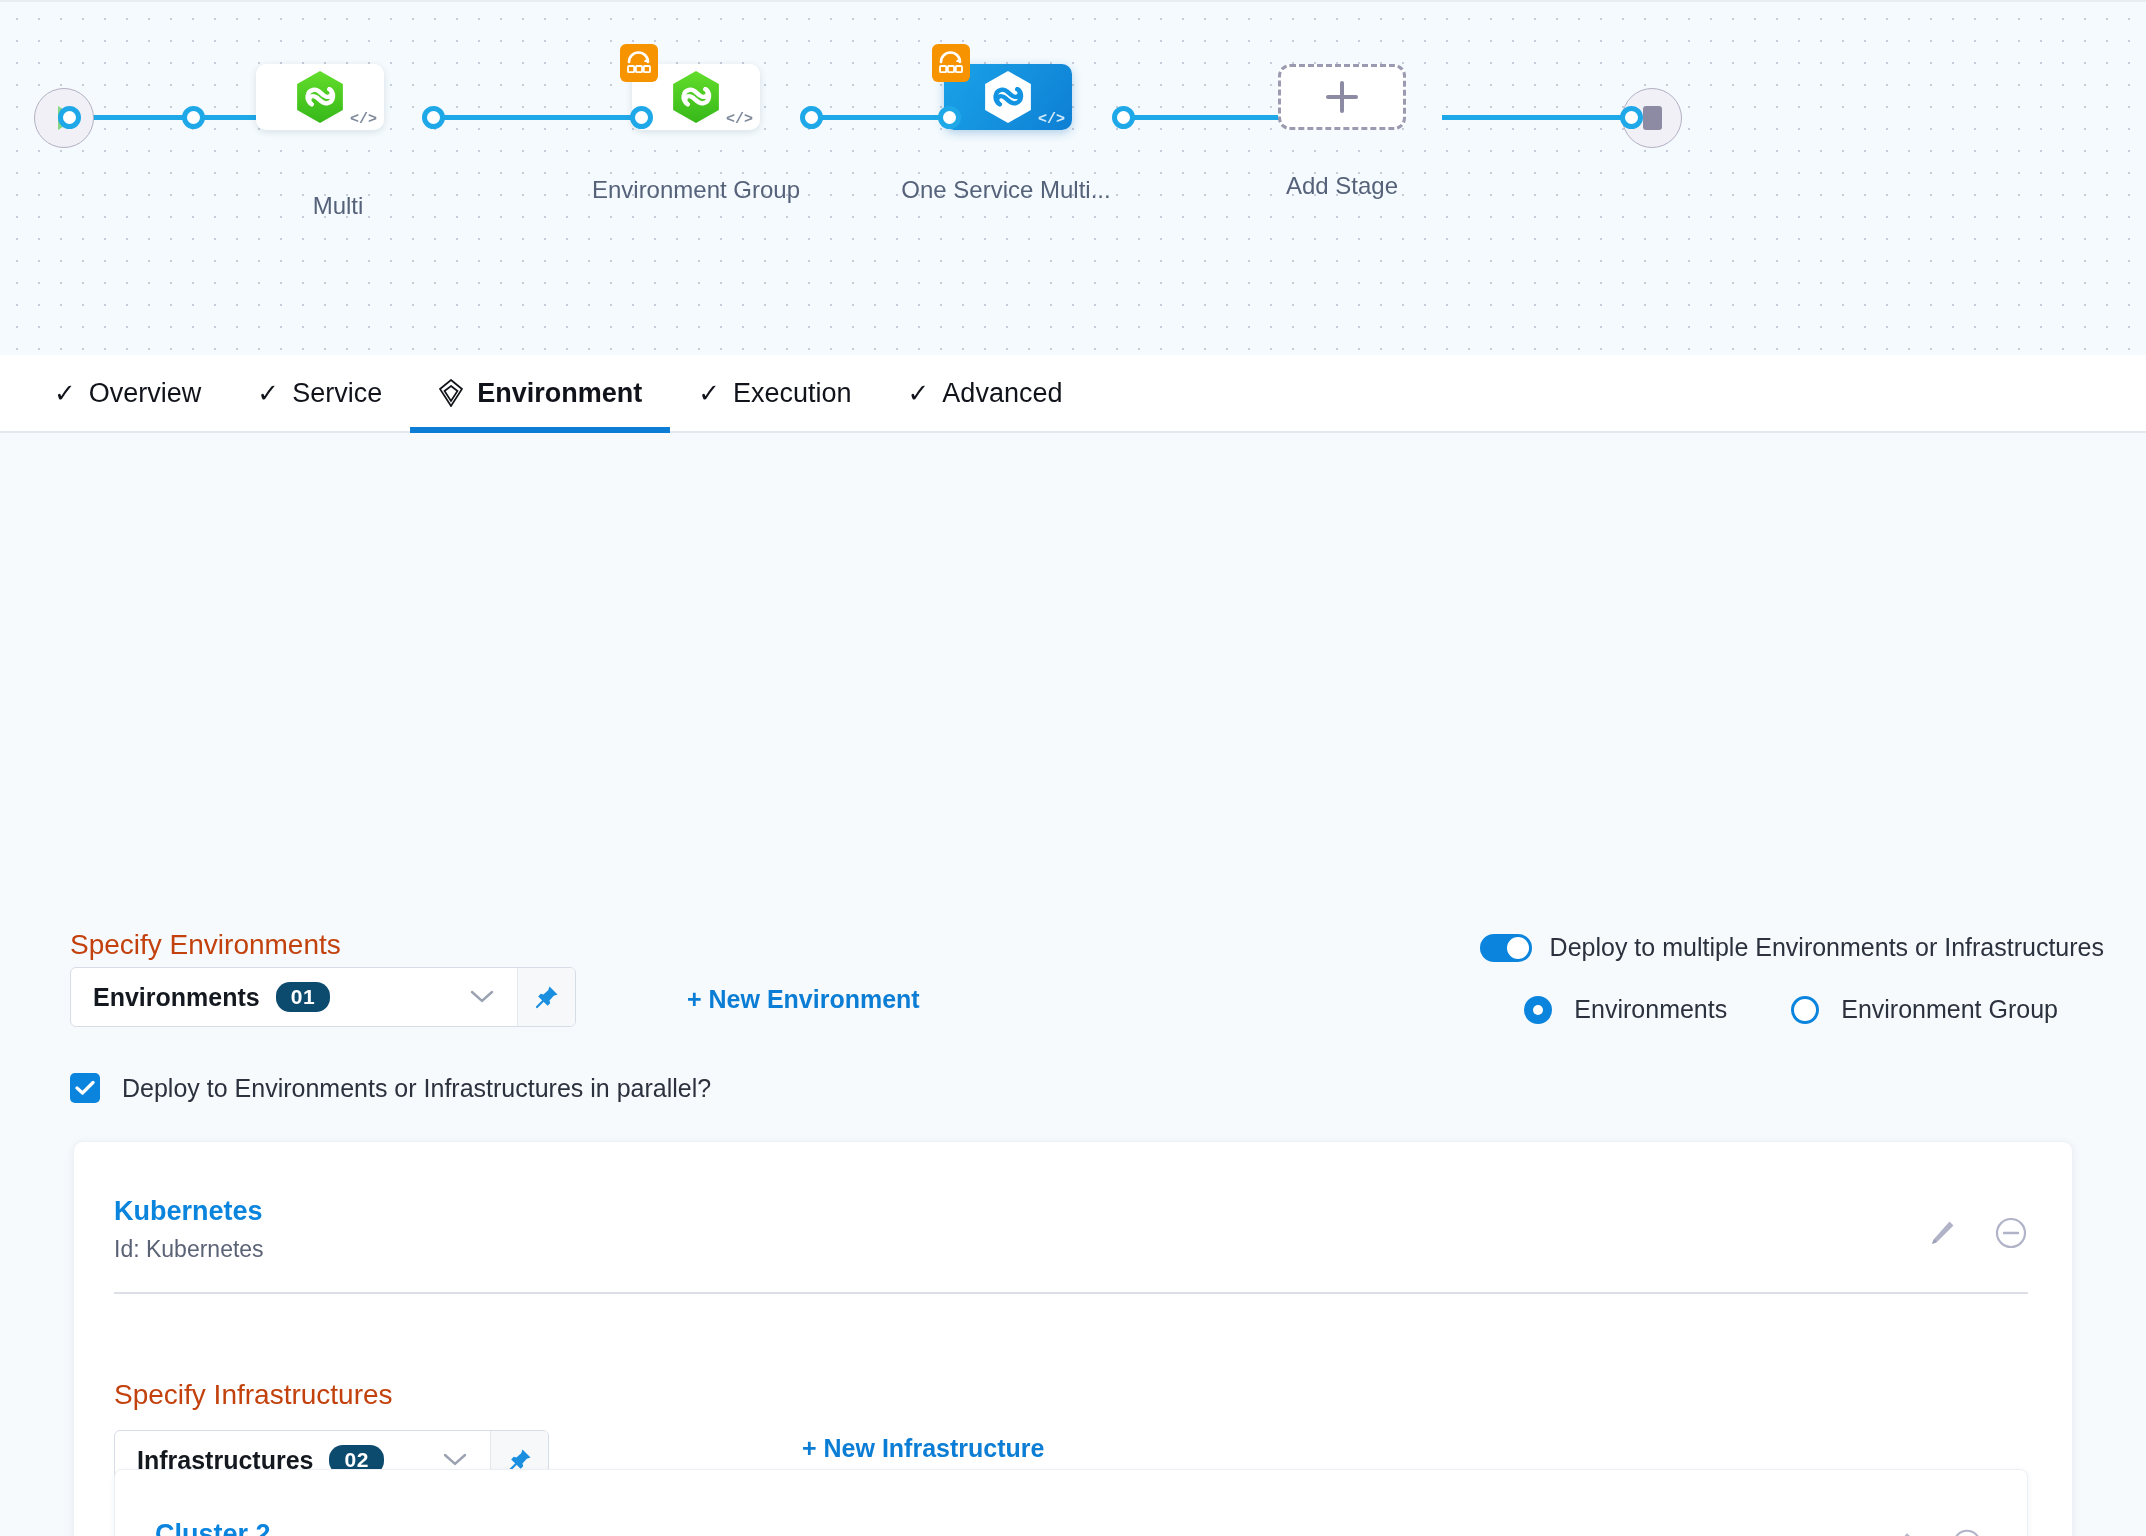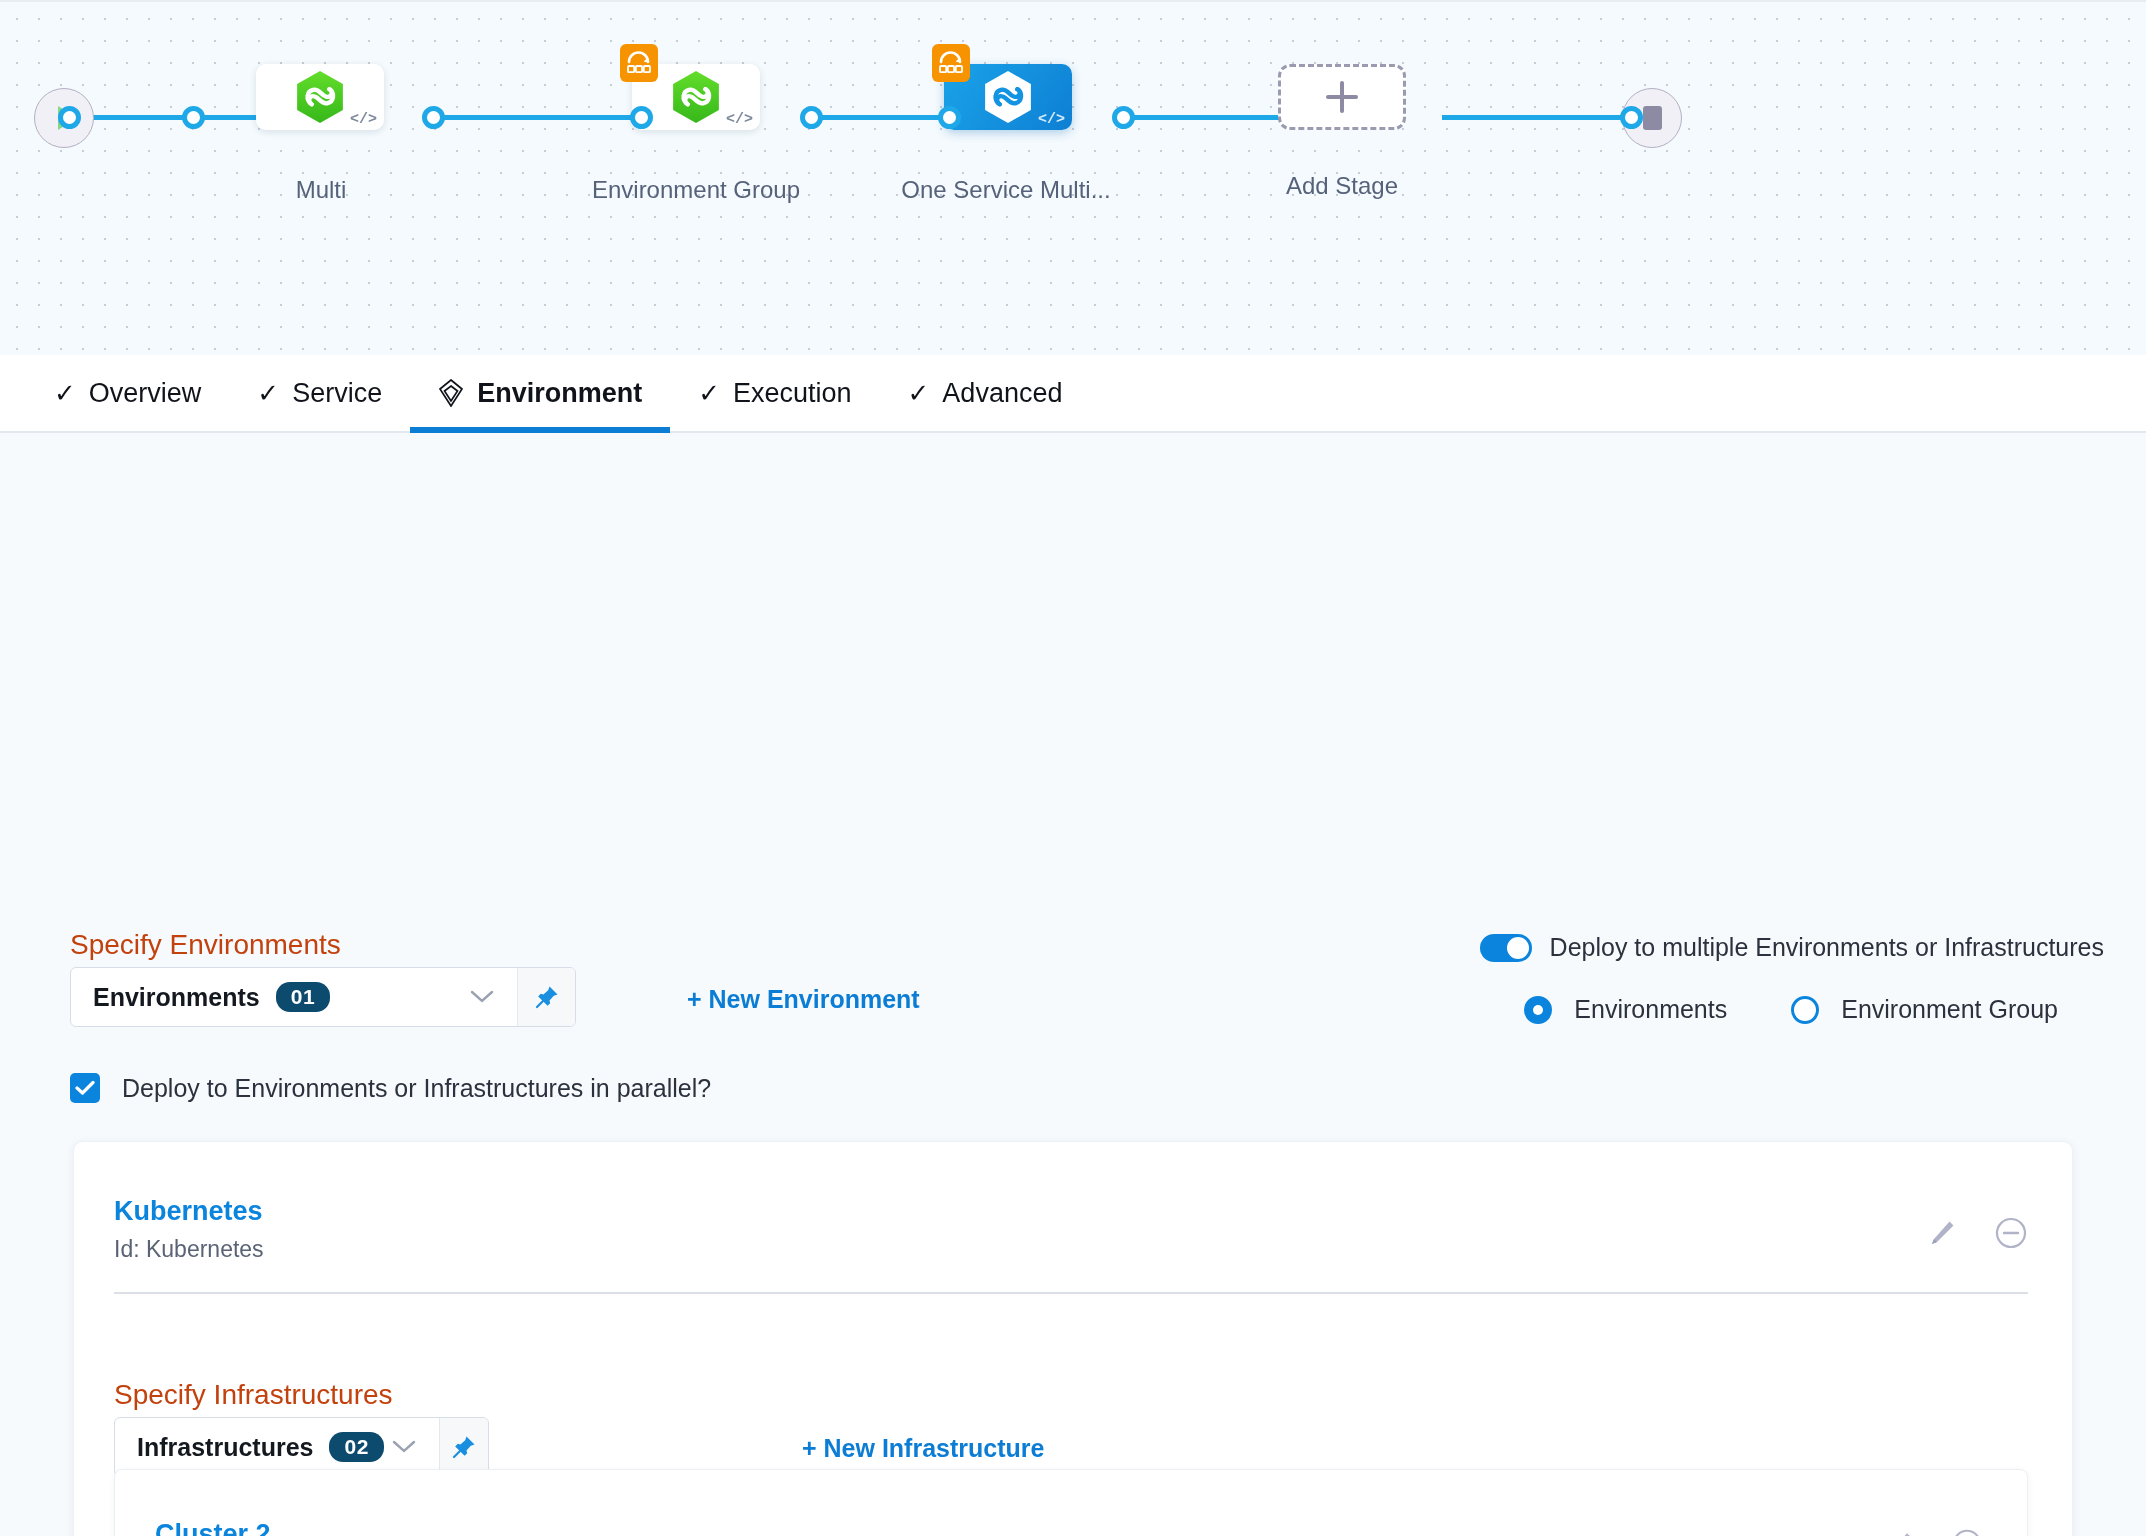--- a/index.html
+++ b/index.html
@@ -213,21 +213,21 @@
       </linearGradient>
         </defs>
       <path d="M22 0 L44 12.5 L44 37.5 L22 50 L0 37.5 L0 12.5 Z" fill="url(#g1)"></path>
       <path d="M14 32 C8 28 9 19 16 18 C21.5 17.3 23 23 27.5 24.5 C33 26.2 35.5 20 31 17.5" stroke="#fff" stroke-width="4.2" fill="none" stroke-linecap="round"></path>
       <path d="M31 17.5 C36 20.5 36 29.5 29 31 C23.5 32.2 21.5 26 17 24.5 C11.8 22.8 9.5 29 14 32" stroke="#fff" stroke-width="4.2" fill="none" stroke-linecap="round"></path>
     </svg>
     <span class="codetag">&lt;/&gt;</span>
   </div>
   <div class="port" style="left:182px;"></div>
   <div class="port" style="left:422px;"></div>
-  <div class="stage-label" style="left:211px;">Multi</div>
+  <div class="stage-label" style="left:228px;margin-top:16px;">Multi</div>
 
   <div class="stage" style="left:632px;">
     <div class="badge-matrix">
       <svg width="26" height="26" viewBox="0 0 26 26">
         <path d="M3 12 A9.5 9.5 0 0 1 22 12" stroke="#fff" stroke-width="2.6" fill="none" stroke-linecap="round"></path>
         <path d="M22 7.5 L22.5 12.8 L17.6 11.6 Z" fill="#fff"></path>
         <rect x="2" y="16" width="6.2" height="6.2" rx="1" stroke="#fff" stroke-width="1.8" fill="none"></rect>
         <rect x="9.9" y="16" width="6.2" height="6.2" rx="1" stroke="#fff" stroke-width="1.8" fill="none"></rect>
         <rect x="17.8" y="16" width="6.2" height="6.2" rx="1" stroke="#fff" stroke-width="1.8" fill="none"></rect>
       </svg>
@@ -372,21 +372,21 @@
           <circle cx="17" cy="17" r="14" stroke="#b1b4c8" stroke-width="2.2" fill="none"></circle>
           <path d="M10 17 L24 17" stroke="#b1b4c8" stroke-width="2.4" stroke-linecap="round"></path>
         </svg>
       </span>
     </div>
 
     <div class="divider" style="position:absolute; left:40px; top:150px; width:1914px;"></div>
 
     <div class="sec-label" style="position:absolute; left:40px; top:237px;">Specify Infrastructures</div>
 
-    <div class="multiselect" style="position:absolute; left:40px; top:275px; width:375px;">
+    <div class="multiselect" style="position:absolute; left:40px; top:288px; width:435px;">
       <div class="ms-field">
         <span class="ms-name">Infrastructures</span>
         <span class="ms-count">02</span>
       </div>
       <div class="ms-caret">
         <svg width="26" height="16" viewBox="0 0 26 16">
             <path d="M3 3 L13 12 L23 3" stroke="#9aa2b1" stroke-width="2.4" fill="none" stroke-linecap="round"></path>
           </svg>
       </div>
       <div class="ms-pin">

